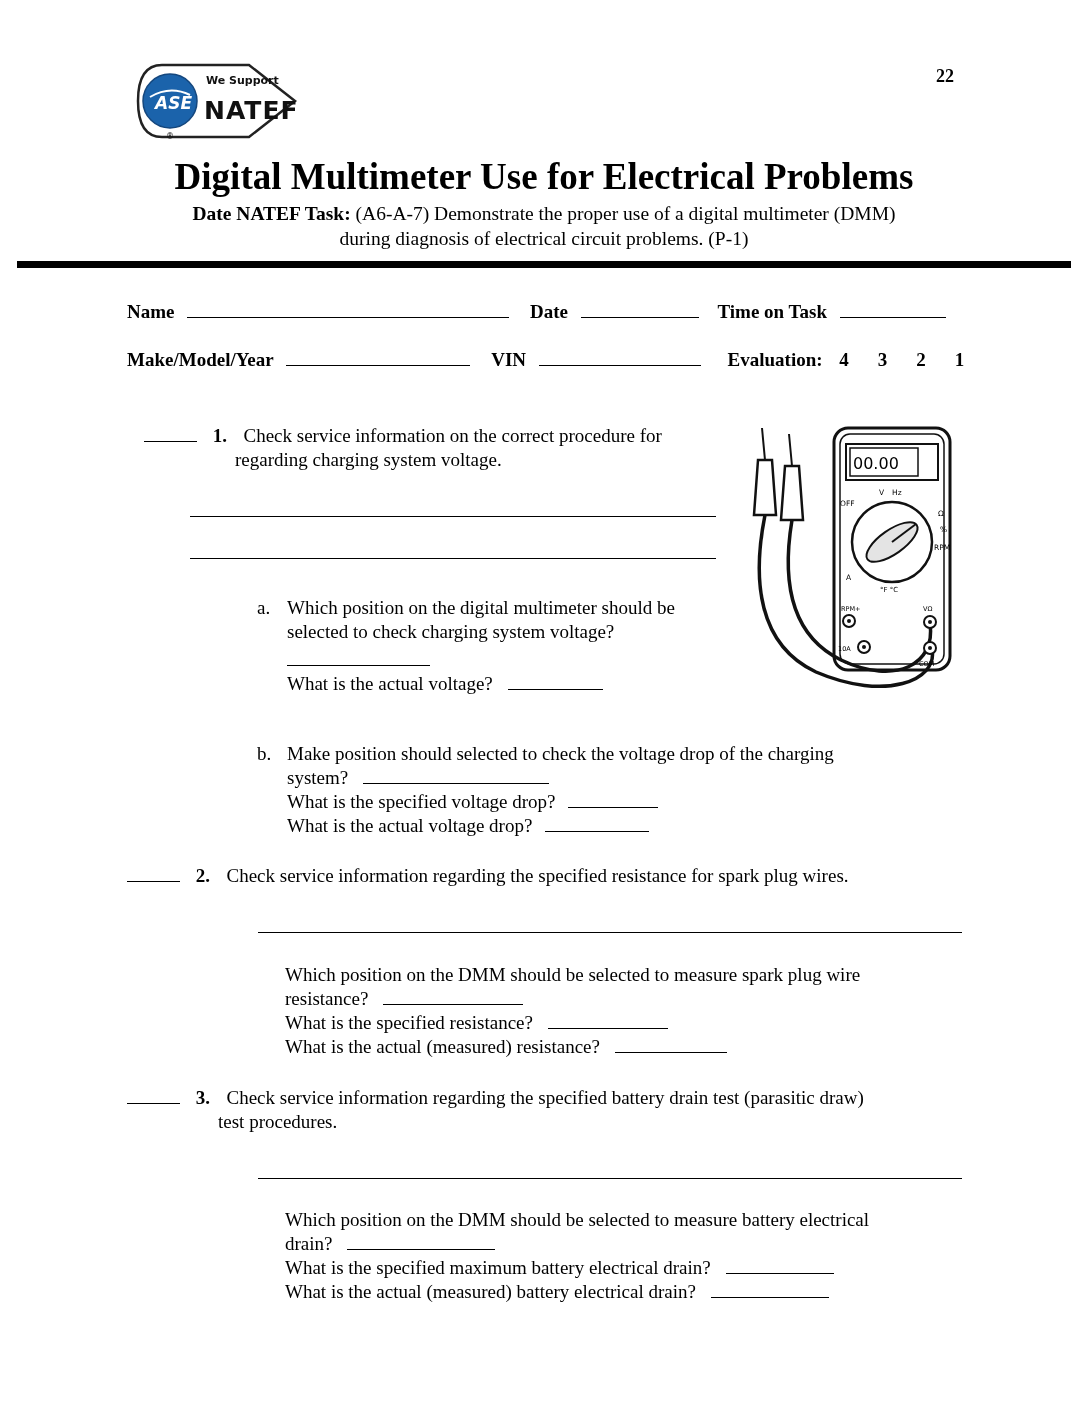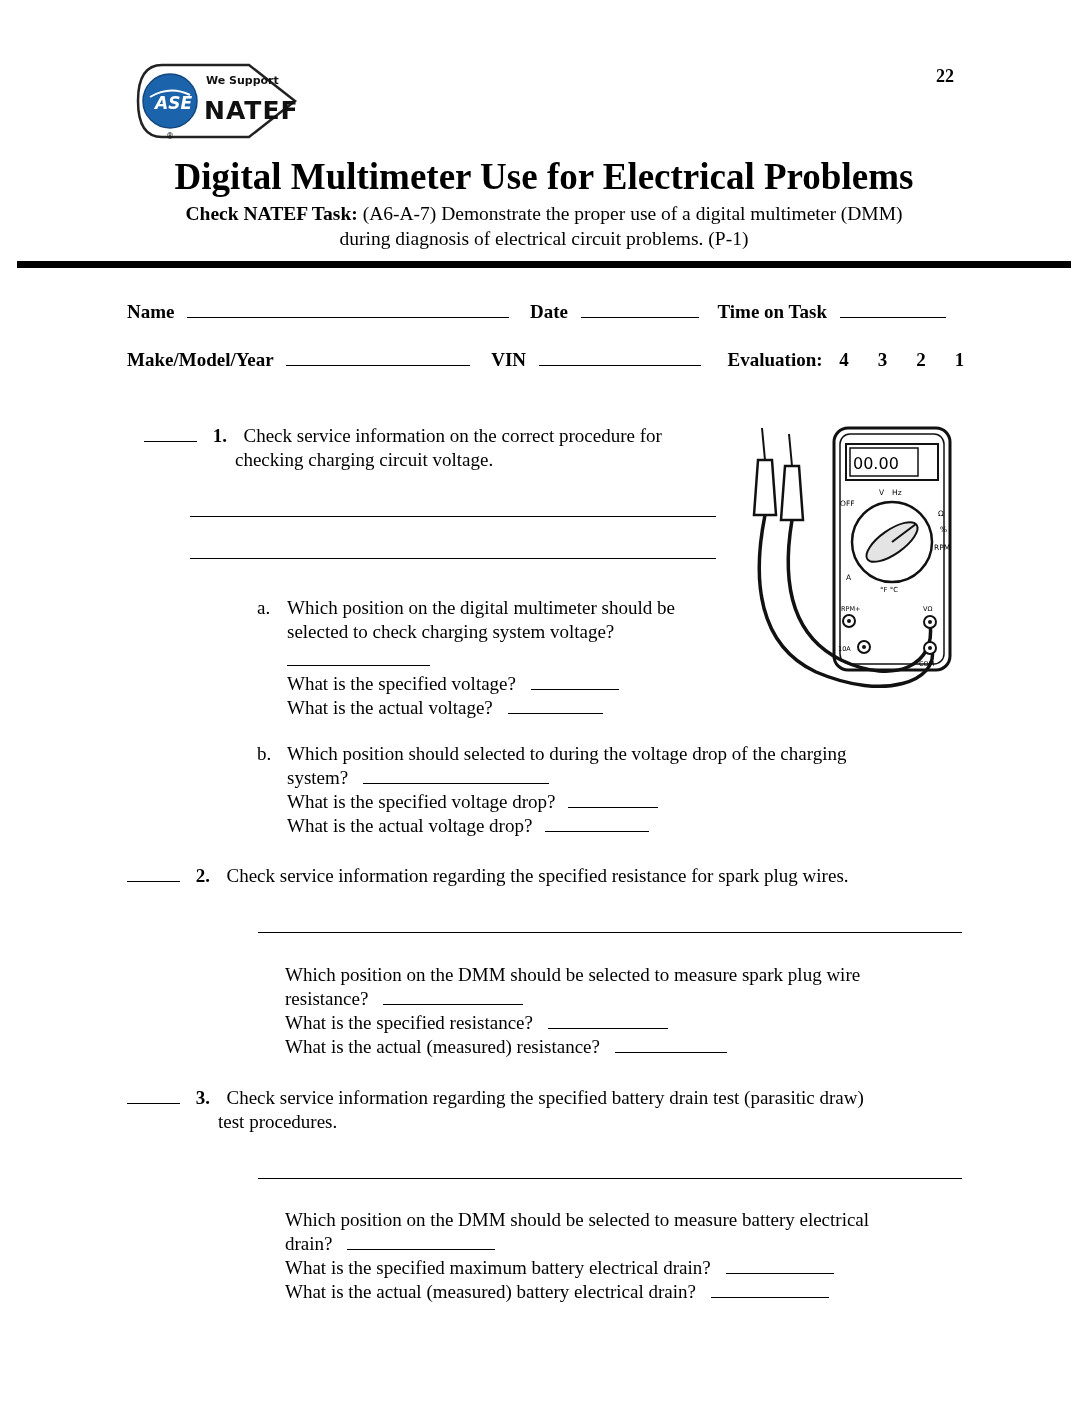--- a/index.html
+++ b/index.html
@@ -39,21 +39,21 @@
     <circle cx="42" cy="45" r="27" fill="#1b63ab" stroke="#14477e" stroke-width="1.5"></circle>
     <path d="M22,41 q20,-12 40,-2" stroke="#ffffff" stroke-width="2" fill="none"></path>
     <text x="27" y="53" font-size="17" font-style="italic" font-weight="bold" fill="#ffffff">ASE</text>
     <text x="78" y="28" font-size="11" font-weight="bold" fill="#111">We Support</text>
     <text x="76" y="63" font-size="25" font-weight="bold" letter-spacing="1" fill="#111">NATEF</text>
     <text x="38" y="83" font-size="8" fill="#111">®</text>
   </svg>
 
   <div class="abs center title" style="top:156px;">Digital Multimeter Use for Electrical Problems</div>
   <div class="abs center subtitle" style="top:202px;">
-    <span class="b">Check NATEF Task:</span>
+    <span class="b">Date NATEF Task:</span>
     <span>(A6-A-7)  Demonstrate the proper use of a digital multimeter (DMM)</span>
   </div>
   <div class="abs center subtitle" style="top:227px;">during diagnosis of electrical circuit problems.  (P-1)</div>
 
   <div class="rule" style="top:261px;"></div>
 
   <div class="abs" style="left:127px; top:300px; width:900px;">
     <span class="b">Name</span>
     <span class="blank" style="width:322px; margin-left:8px;"></span>
     <span class="b" style="margin-left:16px;">Date</span>
@@ -70,21 +70,21 @@
     <span class="b" style="margin-left:22px;">Evaluation:</span>
     <span class="scores" style="margin-left:12px;">4    3    2    1</span>
   </div>
 
   <div class="abs" style="left:144px; top:424px; width:660px;">
     <div>
       <span class="blank" style="width:53px;"></span>
       <span class="num">1.</span>
       <span>Check service information on the correct procedure for</span>
     </div>
-    <div class="indent">checking charging circuit voltage.</div>
+    <div class="indent">regarding charging system voltage.</div>
   </div>
 
   <div class="hline" style="top:516px; left:190px; width:526px;"></div>
   <div class="hline" style="top:558px; left:190px; width:526px;"></div>
 
   <svg class="abs" style="left:746px; top:420px;" width="230" height="285" viewBox="0 0 230 285">
 
     <rect x="88" y="8" width="116" height="242" rx="14" fill="#ffffff" stroke="#111" stroke-width="3"></rect>
     <rect x="94" y="14" width="104" height="230" rx="10" fill="none" stroke="#111" stroke-width="1.5"></rect>
 
@@ -129,32 +129,28 @@
 
   <div class="abs" style="left:257px; top:596px; width:500px;">
     <div>
       <span class="num-l">a.</span><span>Which position on the digital multimeter should be</span>
     </div>
     <div class="qindent">selected to check charging system voltage?</div>
     <div class="qindent" style="margin-top:4px;">
       <span class="blank" style="width:143px;"></span>
     </div>
     <div class="qindent">
-      <span>What is the specified voltage?</span>
-      <span class="blank" style="width:88px; margin-left:10px;"></span>
-    </div>
-    <div class="qindent">
       <span>What is the actual voltage?</span>
       <span class="blank" style="width:95px; margin-left:10px;"></span>
     </div>
   </div>
 
   <div class="abs" style="left:257px; top:742px; width:700px;">
     <div>
-      <span class="num-l">b.</span><span>Which position should selected to during the voltage drop of the charging</span>
+      <span class="num-l">b.</span><span>Make position should selected to check the voltage drop of the charging</span>
     </div>
     <div class="qindent">
       <span>system?</span>
       <span class="blank" style="width:186px; margin-left:10px;"></span>
     </div>
     <div class="qindent">
       <span>What is the specified voltage drop?</span>
       <span class="blank" style="width:90px; margin-left:8px;"></span>
     </div>
     <div class="qindent">

